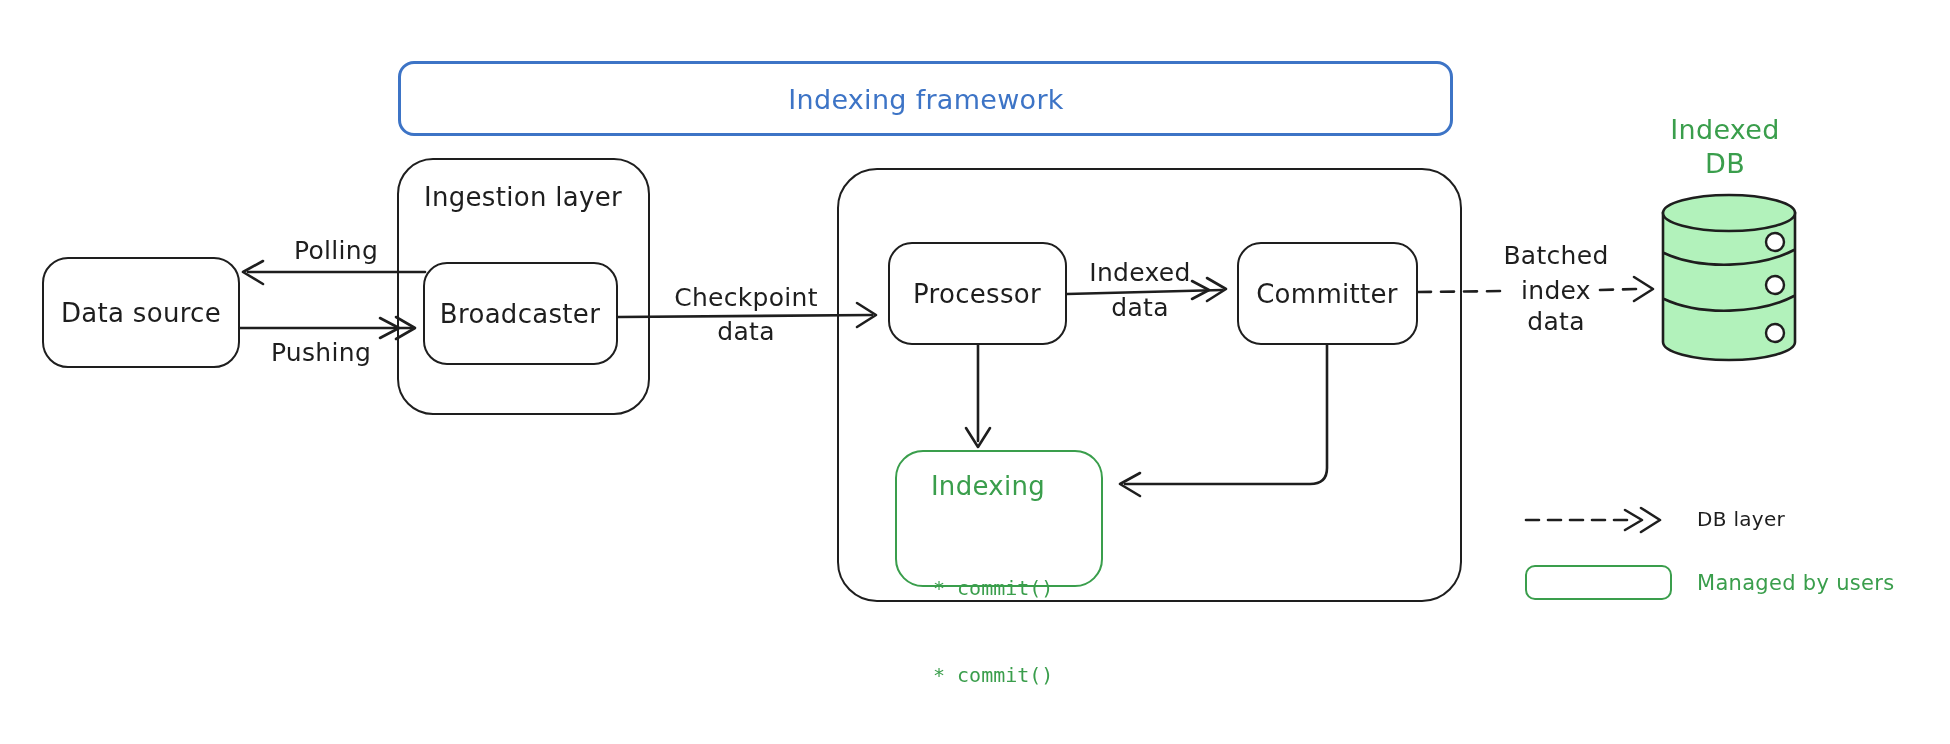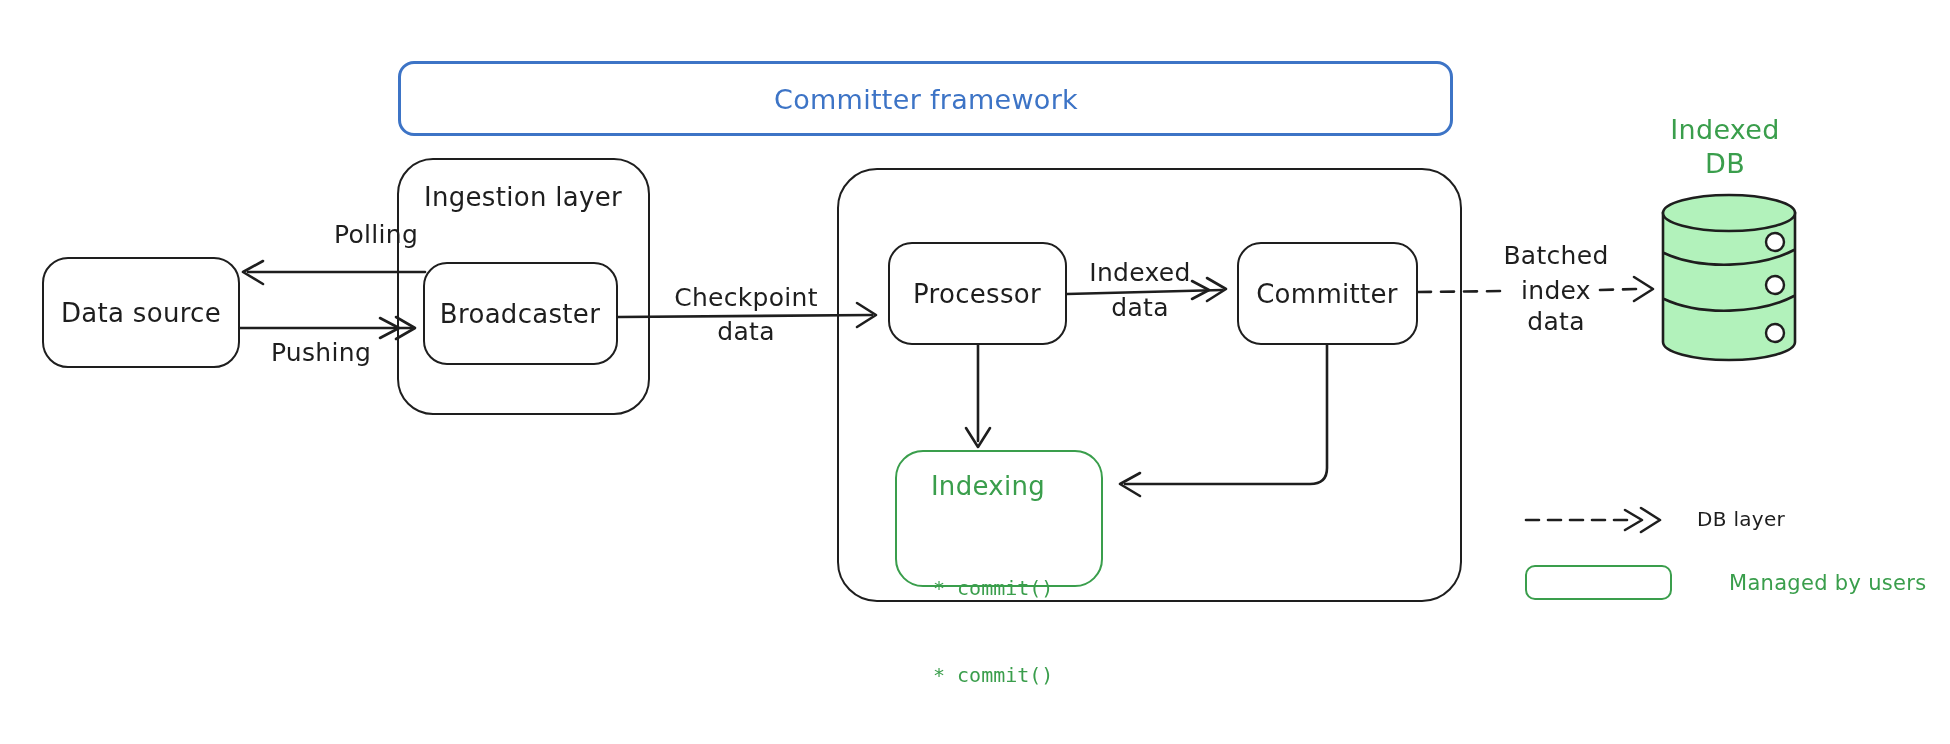--- a/index.html
+++ b/index.html
@@ -11,21 +11,21 @@
   
   .box{position:absolute;box-sizing:border-box;border:2.6px solid var(--stroke);background:transparent;}
   .box.green{border-color:var(--green);}
   .box.blue{border:3px solid var(--blue);}
   
   .lbl{position:absolute;white-space:nowrap;transform:translate(-50%,-50%);
        letter-spacing:.3px;color:var(--stroke);}
   .lbl.left{transform:translate(0,-50%);}
   .blue-t{color:var(--blue);}
   .green-t{color:var(--green);}
-  .f20{font-size:20px;} .f21{font-size:21px;margin-left:32px;} .f25{font-size:25px;}
+  .f20{font-size:20px;} .f21{font-size:21px;} .f25{font-size:25px;}
   .f26{font-size:26px;} .f27{font-size:27px;} .f32{font-size:32px;}
   
   .blue-frame{left:398px;top:61px;width:1055px;height:75px;border-radius:16px;}
   .ingestion {left:397px;top:158px;width:253px;height:257px;border-radius:36px;}
   .datasource{left:42px;top:257px;width:198px;height:111px;border-radius:26px;}
   .broadcaster{left:423px;top:262px;width:195px;height:103px;border-radius:24px;}
   .pipeline  {left:837px;top:168px;width:625px;height:434px;border-radius:40px;}
   .processor {left:888px;top:242px;width:179px;height:103px;border-radius:24px;}
   .committer {left:1237px;top:242px;width:181px;height:103px;border-radius:24px;}
   .handler   {left:895px;top:450px;width:208px;height:137px;border-radius:28px;}
@@ -94,33 +94,33 @@
       <circle class="dbcirc" cx="1775" cy="285" r="9"></circle>
       <circle class="dbcirc" cx="1775" cy="333" r="9"></circle>
     </g>
     <g>
       <path class="st" style="stroke-dasharray:13 9" d="M1526 520 L1636 520"></path>
       <path class="st" d="M1641 508 L1660 520 L1641 532"></path>
       <path class="st" d="M1625 510 L1642 520 L1625 530"></path>
     </g>
   </svg>
 
-  <div class="lbl blue-t f27" style="left:926px;top:99px;">Committer framework</div>
+  <div class="lbl blue-t f27" style="left:926px;top:99px;">Indexing framework</div>
   <div class="lbl f26" style="left:523px;top:197px;">Ingestion layer</div>
   <div class="lbl f26" style="left:141px;top:313px;">Data source</div>
   <div class="lbl f26" style="left:520px;top:314px;">Broadcaster</div>
   <div class="lbl f26" style="left:977px;top:294px;">Processor</div>
   <div class="lbl f26" style="left:1327px;top:294px;">Committer</div>
   <div class="lbl green-t f26" style="left:988px;top:486px;">Indexing</div>
   <div class="methods">
     <div>* commit()</div>
     <div>* commit()</div>
   </div>
 
-  <div class="lbl f25" style="left:336px;top:234px;margin-left:40px;">Polling</div>
+  <div class="lbl f25" style="left:336px;top:250px;">Polling</div>
   <div class="lbl f25" style="left:321px;top:352px;">Pushing</div>
   <div class="lbl f25" style="left:746px;top:297px;">Checkpoint</div>
   <div class="lbl f25" style="left:746px;top:331px;">data</div>
   <div class="lbl f25" style="left:1140px;top:272px;">Indexed</div>
   <div class="lbl f25" style="left:1140px;top:307px;">data</div>
   <div class="lbl f25" style="left:1556px;top:255px;">Batched</div>
   <div class="lbl f25" style="left:1556px;top:290px;">index</div>
   <div class="lbl f25" style="left:1556px;top:321px;">data</div>
 
   <div class="lbl green-t f27" style="left:1725px;top:129px;">Indexed</div>

